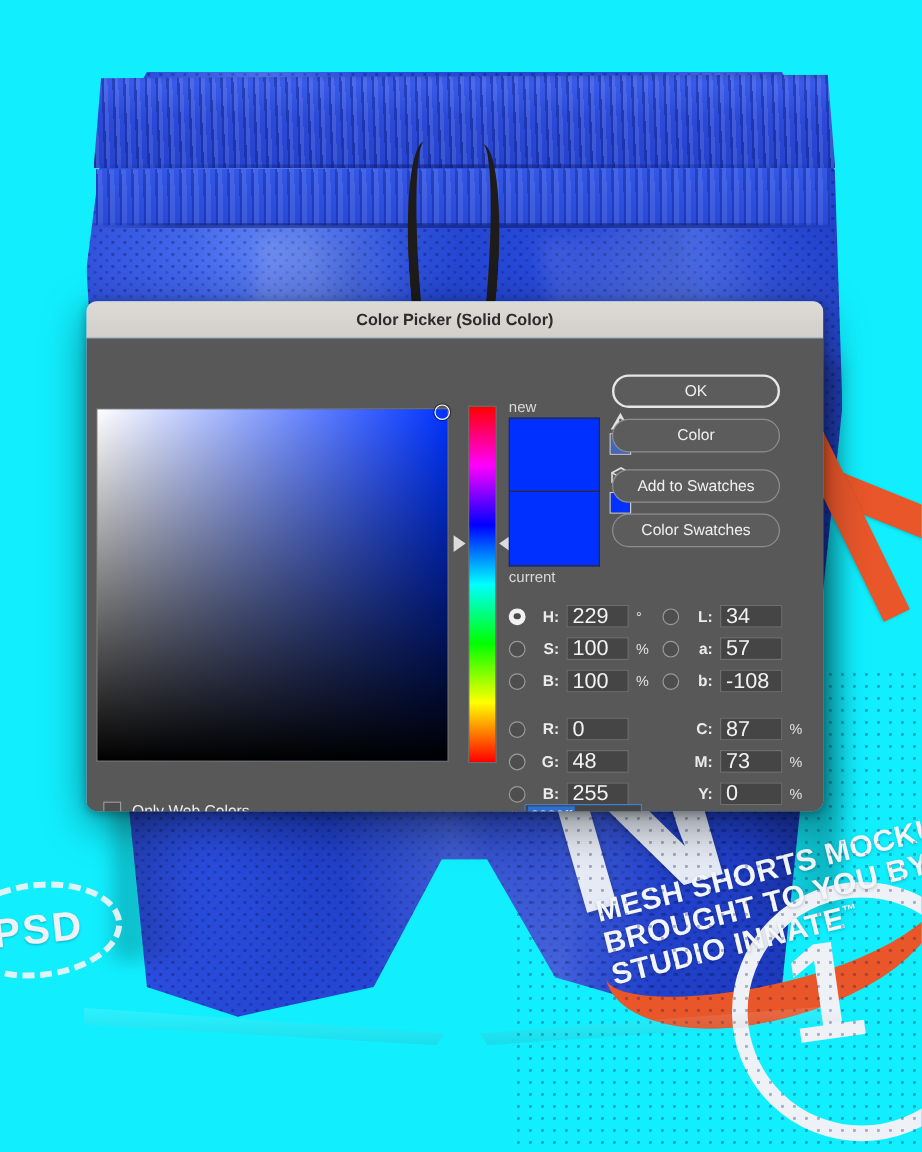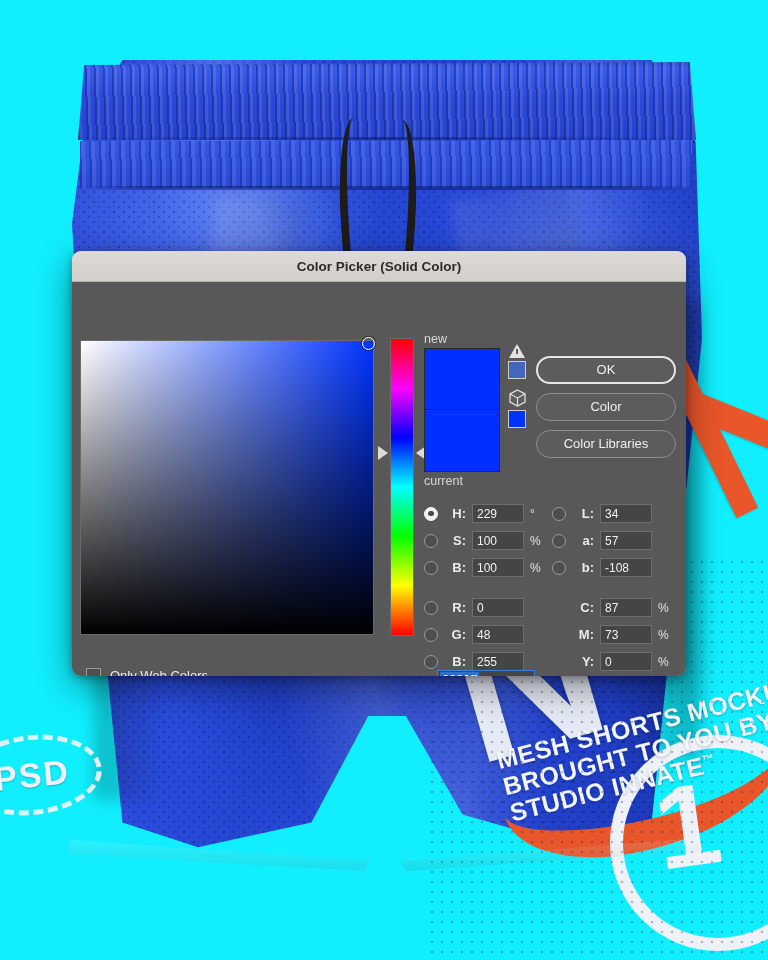--- a/index.html
+++ b/index.html
@@ -227,21 +227,21 @@
   .warn-col{position:absolute;left:434px;top:62px;width:22px;}
   .warn-tri{width:0;height:0;border-left:8px solid transparent;border-right:8px solid transparent;
     border-bottom:14px solid #e2e2e2;margin:0 auto 3px;position:relative;}
   .warn-tri::after{content:"";position:absolute;left:-1.2px;top:5px;width:2.4px;height:5px;background:#585858;}
   .mini-sw{width:18px;height:18px;border:1.6px solid #cfcfcf;box-sizing:border-box;margin:0 auto;}
   .mini-sw i{display:block;width:100%;height:100%;}
   .cube-ico{width:17px;height:18px;margin:10px auto 3px;position:relative;}
   .cube-ico svg{display:block;}
 
   
-  .btns{position:absolute;left:464px;top:30px;width:140px;margin-top:44px;}
+  .btns{position:absolute;left:438px;top:30px;width:140px;}
   .pbtn{
     display:block;width:140px;height:28px;margin-bottom:9px;
     border-radius:14px;border:1px solid #8e8e8e;
     background:#5c5c5c;color:#f0f0f0;font-size:13px;
     text-align:center;line-height:26px;box-sizing:border-box;
     font-family:"Liberation Sans",sans-serif;
   }
   .pbtn.primary{border:2px solid #e6e6e6;line-height:24px;}
   .pbtn.spaced{margin-top:14px;}
 
@@ -252,21 +252,21 @@
     width:14px;height:14px;border-radius:50%;border:1.5px solid #9a9a9a;
     background:#4e4e4e;box-sizing:border-box;margin-right:7px;flex:none;position:relative;
   }
   .radio.on{background:#f2f2f2;border-color:#f2f2f2;}
   .radio.on::after{content:"";position:absolute;left:3.2px;top:3.2px;width:5.6px;height:5.6px;
     border-radius:50%;background:#4a4a4a;}
   .radio.hidden{visibility:hidden;}
   .flbl{color:#ebebeb;font-size:13px;font-weight:700;width:21px;text-align:right;margin-right:6px;flex:none;}
   .fbox{
     width:52px;height:19px;background:#454545;border:1px solid #6e6e6e;
-    color:#f2f2f2;font-size:12px;line-height:18px;padding:0 4px;
+    color:#f2f2f2;font-size:18px;line-height:18px;padding:0 4px;
     box-sizing:border-box;font-family:"Liberation Sans",sans-serif;
   }
   .funit{color:#e2e2e2;font-size:12px;margin-left:6px;width:14px;flex:none;}
 
   .col-left{position:absolute;left:0;top:0;width:122px;}
   .col-right{position:absolute;left:128px;top:0;width:128px;}
 
   
   .hexrow{position:absolute;left:352px;top:388px;display:flex;align-items:center;}
   .hash{color:#e6e6e6;font-size:13px;margin-right:6px;}
@@ -366,21 +366,22 @@
         </svg>
       </div>
       <div class="mini-sw">
           <i style="background:#0033ff"></i>
         </div>
     </div>
 
     <div class="btns">
       <div class="pbtn primary">OK</div>
       <div class="pbtn">Color</div>
-      <div class="pbtn">Color Libraries</div>
+      <div class="pbtn spaced">Add to Swatches</div>
+      <div class="pbtn">Color Swatches</div>
     </div>
 
     <div class="fields">
       <div class="col-left">
         <div class="frow">
           <div class="radio on"></div>
           <div class="flbl">H:</div>
           <input class="fbox" value="229" style="">
           <div class="funit">°</div>
         </div>

